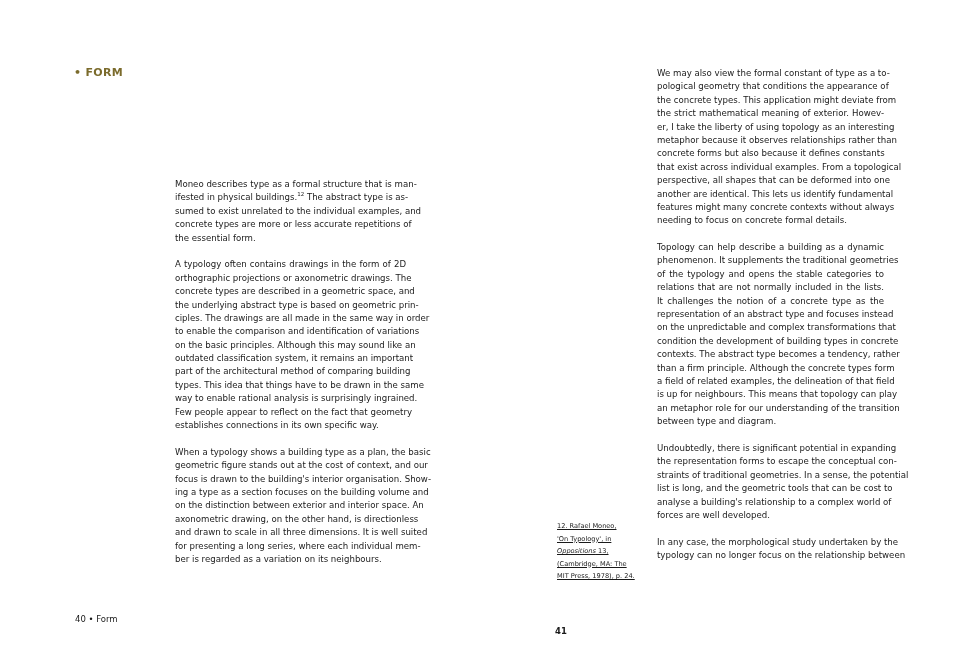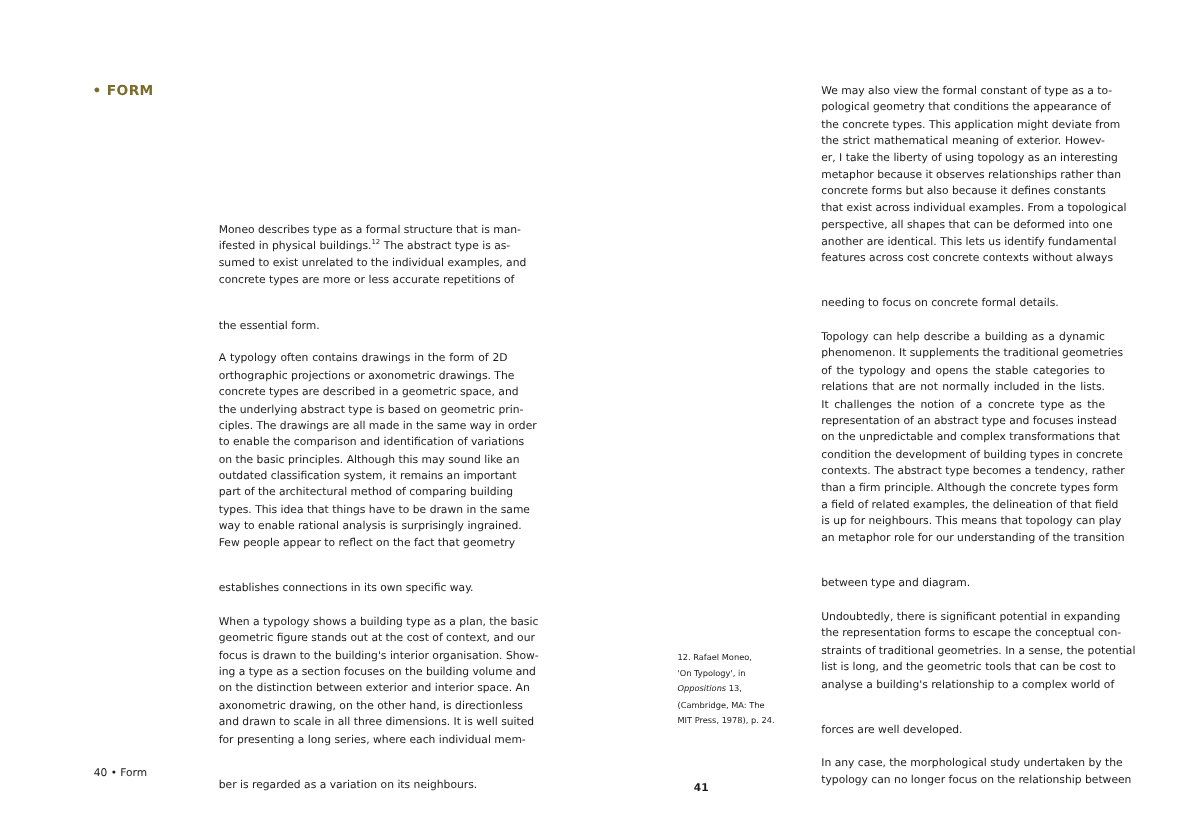--- a/index.html
+++ b/index.html
@@ -2,26 +2,26 @@
 <html><head>
   <meta charset="utf-8">
   <style>
     html, body { margin: 0; padding: 0; background: #ffffff; }
     body { width: 960px; height: 667px; position: relative; overflow: hidden;
            font-family: "DejaVu Sans", sans-serif; color: #1a1a1a; }
     .section-heading { position: absolute; left: 74px; top: 66px; font-size: 11px;
            font-weight: bold; letter-spacing: 0.3px; color: #7b6b2c; }
     .col { position: absolute; font-size: 8.6px; line-height: 13.4px; text-align: justify; }
     .col .line { display: block; white-space: nowrap; text-align: justify; text-align-last: justify; height: 13.4px; }
-    .col .line.last { text-align-last: left; margin-top: 23px; }
+    .col .line.last { text-align-last: left; }
     .col .gap { display: block; height: 13.4px; }
     .left-col { left: 175px; top: 178px; width: 231px; }
     .right-col { left: 657px; top: 67px; width: 227px; }
-    .footnote { position: absolute; left: 542px; top: 520px; width: 80px;
-           font-size: 6.6px; line-height: 12.5px; }
+    .footnote { position: absolute; left: 557px; top: 520px; width: 80px;
+           font-size: 6.6px; line-height: 12.5px; text-decoration: underline; }
     .footnote .line { display: block; white-space: nowrap; }
     .footnote .it { font-style: italic; }
     .folio { position: absolute; top: 614px; font-size: 8.5px; }
     .folio-left { left: 75px; }
     .folio-right { left: 555px; font-weight: bold; margin-top: 12px; }
     sup { font-size: 5.5px; line-height: 0; }
   </style>
 </head>
 <body>
 
@@ -70,21 +70,21 @@
       <span class="line">We may also view the formal constant of type as a to-</span>
       <span class="line">pological geometry that conditions the appearance of</span>
       <span class="line">the concrete types. This application might deviate from</span>
       <span class="line">the strict mathematical meaning of exterior. Howev-</span>
       <span class="line">er, I take the liberty of using topology as an interesting</span>
       <span class="line">metaphor because it observes relationships rather than</span>
       <span class="line">concrete forms but also because it defines constants</span>
       <span class="line">that exist across individual examples. From a topological</span>
       <span class="line">perspective, all shapes that can be deformed into one</span>
       <span class="line">another are identical. This lets us identify fundamental</span>
-      <span class="line">features across cost concrete contexts without always</span>
+      <span class="line">features might many concrete contexts without always</span>
       <span class="line last">needing to focus on concrete formal details.</span>
     </div>
     <span class="gap"></span>
     <div>
       <span class="line">Topology can help describe a building as a dynamic</span>
       <span class="line">phenomenon. It supplements the traditional geometries</span>
       <span class="line">of the typology and opens the stable categories to</span>
       <span class="line">relations that are not normally included in the lists.</span>
       <span class="line">It challenges the notion of a concrete type as the</span>
       <span class="line">representation of an abstract type and focuses instead</span>

